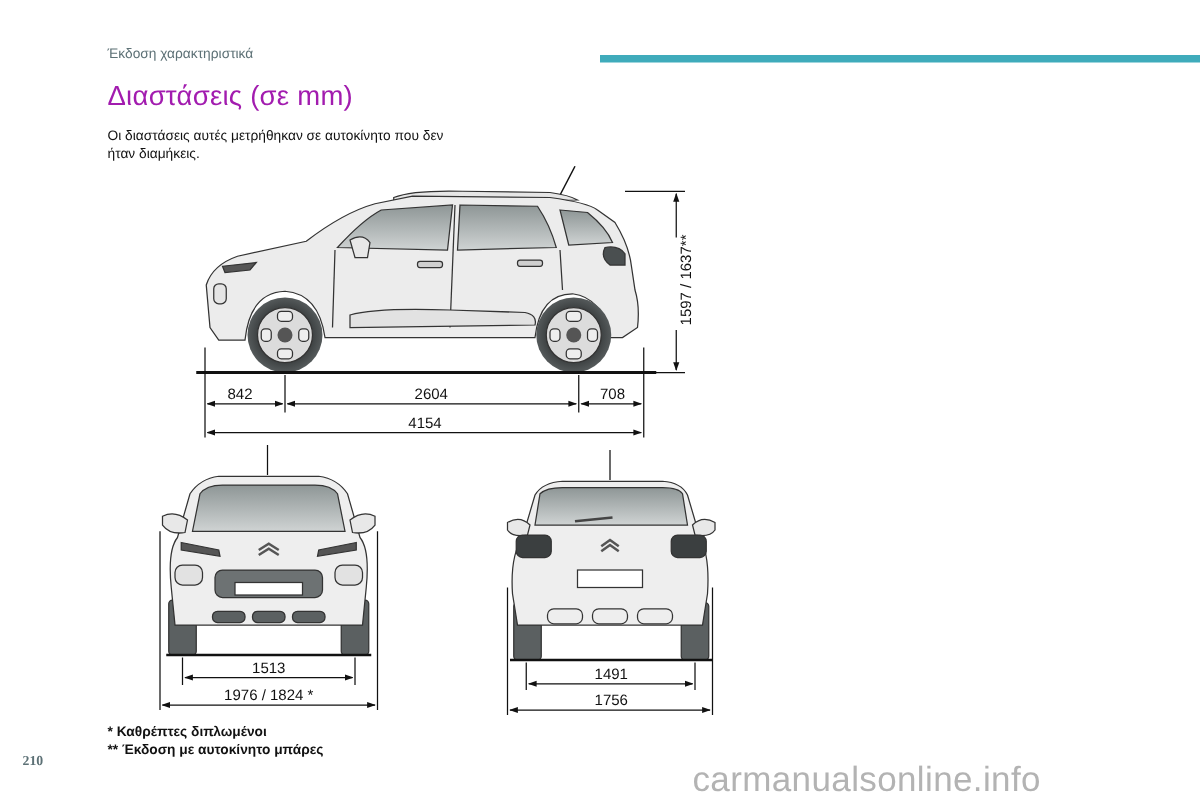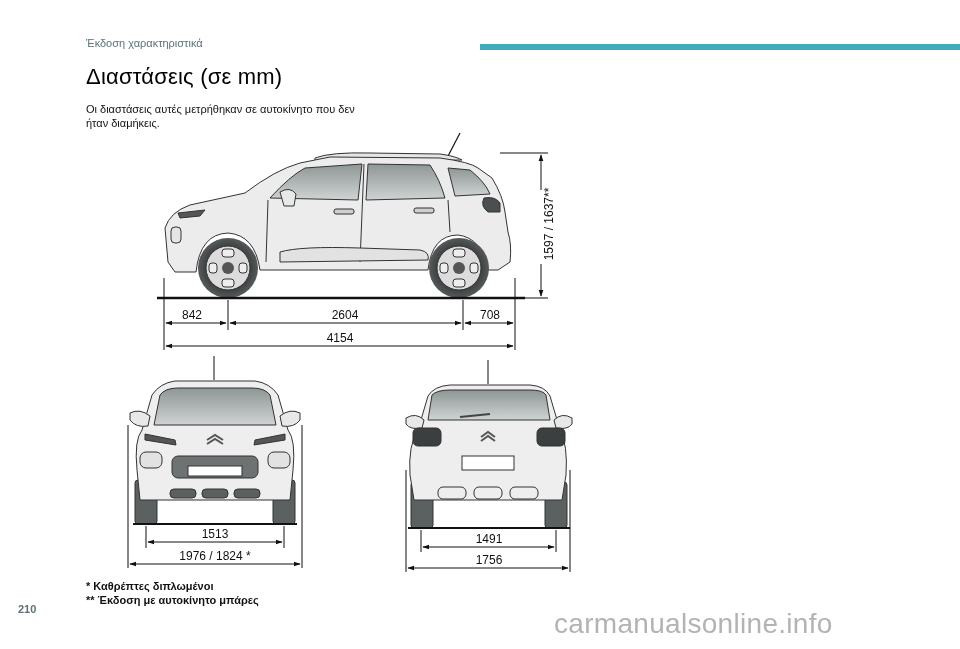--- a/index.html
+++ b/index.html
@@ -1,24 +1,24 @@
 <!DOCTYPE html>
 <html><head>
 <meta charset="utf-8">
 <style>
   html, body { margin:0; padding:0; }
   body { width:960px; height:649px; background:#ffffff; position:relative; overflow:hidden;
          font-family:"Liberation Sans", sans-serif; color:#111; }
   .section-label { position:absolute; left:86px; top:37px; font-size:11px; color:#5d7176; }
   .accent-bar { position:absolute; left:480px; top:44px; width:480px; height:6px; background:#3fabbb; }
-  .page-title { position:absolute; left:86px; top:64px; font-size:22px; color:#000000; font-weight:normal; letter-spacing:0.2px; }
+  .page-title { position:absolute; left:86px; top:64px; font-size:22px; color:#a21caf; font-weight:normal; letter-spacing:0.2px; }
   .intro { position:absolute; left:86px; top:102px; width:280px; font-size:11px; line-height:14px; color:#111; }
   .footnotes { position:absolute; left:86px; top:579px; font-size:11px; line-height:14px; color:#111; }
   .footnotes div { white-space:nowrap;font-weight:bold; }
-  .page-number { position:absolute; left:18px; top:603px; font-size:11px; color:#5d7176; font-weight:bold; }
+  .page-number { position:absolute; left:18px; top:603px; font-size:11px; color:#5d7176; font-weight:bold;font-family:Liberation Serif, serif; }
   .watermark { position:absolute; left:554px; top:608px; font-size:28px; color:#b3b3b3; letter-spacing:0.3px; }
   svg { position:absolute; left:0; top:0; }
   .dim { font-family:"Liberation Sans", sans-serif; font-size:12px; fill:#111; }
 </style>
 </head>
 <body>
 
 <div class="section-label">Έκδοση χαρακτηριστικά</div>
 <div class="accent-bar"></div>
 <h1 class="page-title" style="margin:0;">Διαστάσεις (σε mm)</h1>

